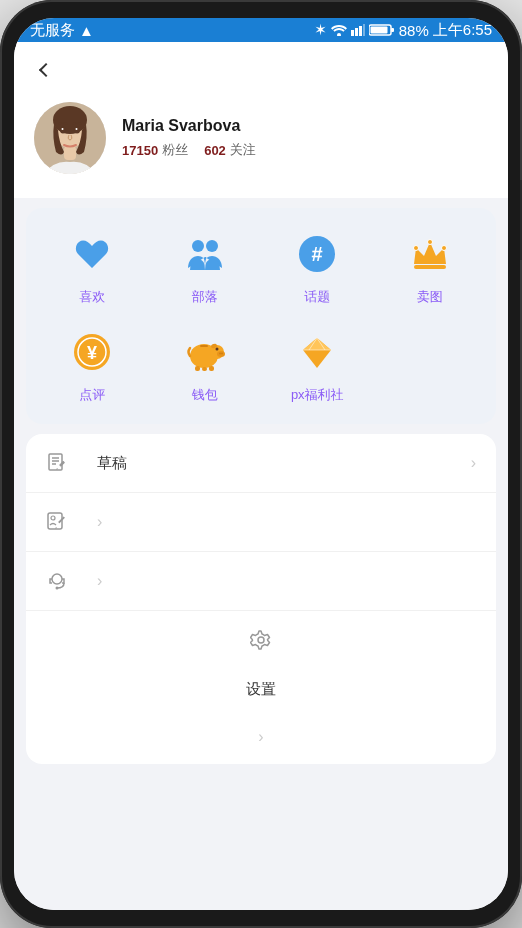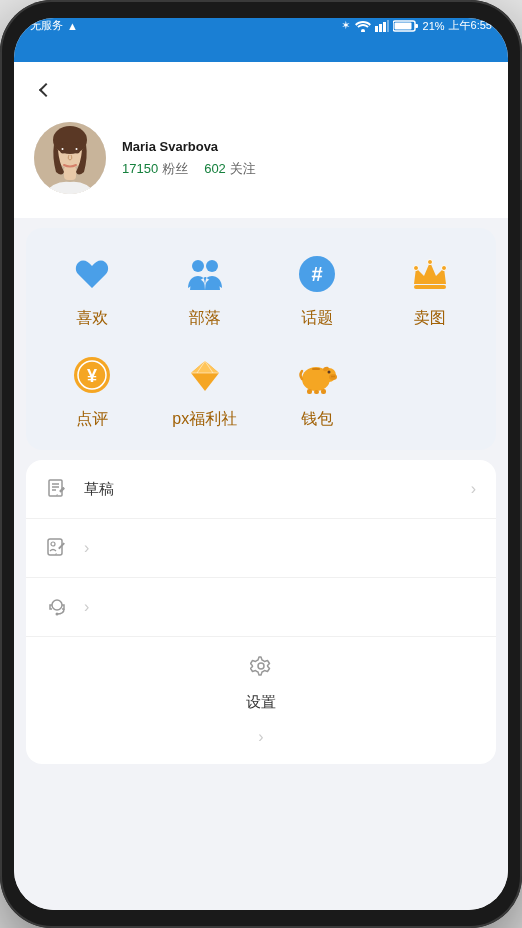--- a/index.html
+++ b/index.html
@@ -42,27 +42,27 @@
       top: 180px;
       width: 5px;
       height: 80px;
       background: #2a2a2a;
       border-radius: 0 3px 3px 0;
     }
 
     
     .status-bar {
       background: #1a7fd4;
-      height: 44px;
-      display: flex;
-      align-items: flex-start;
+      height: 24px;
+      display: flex;
+      align-items: center;
       justify-content: space-between;
       padding: 0 16px;
       color: white;
-      font-size: 11px;
+      font-size: 15px;
       flex-shrink: 0;
     }
 
     .status-left {
       display: flex;
       align-items: center;
       gap: 4px;
     }
 
     .status-right {
@@ -125,42 +125,42 @@
       height: 100%;
     }
 
     .profile-info {
       display: flex;
       flex-direction: column;
       gap: 6px;
     }
 
     .profile-name {
-      font-size: 13px;
+      font-size: 16px;
       font-weight: 600;
       color: #1a1a1a;
     }
 
     .profile-stats {
       display: flex;
       align-items: center;
       gap: 16px;
       font-size: 13px;
       color: #666;
     }
 
     .stat-item {
       display: flex;
       align-items: center;
       gap: 4px;
     }
 
     .stat-num {
-      font-weight: 400;
-      color: #15803d;
+      font-weight: 700;
+      color: #7f1d1d;
     }
 
     
     .icons-section {
       background: #eef2f8;
       margin: 10px 12px;
       border-radius: 16px;
       padding: 20px 10px;
     }
 
@@ -180,39 +180,39 @@
 
     .icon-circle {
       width: 52px;
       height: 52px;
       display: flex;
       align-items: center;
       justify-content: center;
     }
 
     .icon-label {
-      font-size: 16px;
-      color: #a16207;
+      font-size: 13px;
+      color: #8b5cf6;
     }
 
     
     .menu-section {
       background: #ffffff;
       margin: 10px 12px;
       border-radius: 16px;
       overflow: hidden;
     }
 
     .menu-item {
       display: flex;
       align-items: center;
       padding: 18px 20px;
       border-bottom: 1px solid #f0f0f0;
       cursor: pointer;
-      gap: 16px;
+      gap: 29px;
     }
 
     .menu-item:last-child {
       border-bottom: none;
       flex-direction: column;
     }
 
     .menu-icon {
       width: 22px;
       height: 22px;
@@ -266,21 +266,21 @@
             <rect x="12" y="0" width="2" height="12" fill="rgba(255,255,255,0.4)"></rect>
           </svg>
         </span>
         <span>
           <svg width="26" height="12" viewBox="0 0 26 12">
             <rect x="0" y="1" width="22" height="10" rx="2" ry="2" fill="none" stroke="white" stroke-width="1.5"></rect>
             <rect x="22" y="4" width="3" height="4" rx="1" fill="white"></rect>
             <rect x="1.5" y="2.5" width="17" height="7" rx="1" fill="white"></rect>
           </svg>
         </span>
-        <span>21%</span>
+        <span>88%</span>
         <span>上午6:55</span>
       </div>
     </div>
 
     <div class="main-content">
 
       <div class="header">
         <div class="back-btn">
           <div class="back-arrow"></div>
         </div>
@@ -396,35 +396,20 @@
                 <text x="22" y="29" text-anchor="middle" font-size="18" font-weight="bold" fill="white">¥</text>
               </svg>
             </div>
             <span class="icon-label">点评</span>
           </div>
 
           <div class="icon-item">
             <div class="icon-circle">
               <svg width="44" height="44" viewBox="0 0 44 44">
 
-                <path d="M22 8 L36 20 L22 38 L8 20 Z" fill="#f5a623"></path>
-
-                <path d="M8 20 L22 8 L36 20 L22 20 Z" fill="#ffc55a"></path>
-
-                <path d="M14 20 L22 8 L30 20" fill="none" stroke="white" stroke-width="1" opacity="0.5"></path>
-                <line x1="8" y1="20" x2="36" y2="20" stroke="white" stroke-width="1" opacity="0.5"></line>
-              </svg>
-            </div>
-            <span class="icon-label">px福利社</span>
-          </div>
-
-          <div class="icon-item">
-            <div class="icon-circle">
-              <svg width="44" height="44" viewBox="0 0 44 44">
-
                 <ellipse cx="21" cy="26" rx="14" ry="12" fill="#f5a623"></ellipse>
 
                 <circle cx="34" cy="22" r="7" fill="#f5a623"></circle>
 
                 <ellipse cx="38" cy="24" rx="4" ry="3" fill="#e8941a"></ellipse>
                 <circle cx="37" cy="23.5" r="1" fill="#d4800f"></circle>
                 <circle cx="39" cy="23.5" r="1" fill="#d4800f"></circle>
 
                 <circle cx="34" cy="19" r="1.5" fill="#5a3825"></circle>
 
@@ -433,20 +418,35 @@
                 <rect x="12" y="36" width="5" height="5" rx="2" fill="#e8941a"></rect>
                 <rect x="19" y="37" width="5" height="4" rx="2" fill="#e8941a"></rect>
                 <rect x="26" y="36" width="5" height="5" rx="2" fill="#e8941a"></rect>
 
                 <rect x="17" y="15" width="8" height="2" rx="1" fill="#d4800f"></rect>
 
                 <path d="M7 26 Q4 22 7 18" fill="none" stroke="#e8941a" stroke-width="2.5" stroke-linecap="round"></path>
               </svg>
             </div>
             <span class="icon-label">钱包</span>
+          </div>
+
+          <div class="icon-item">
+            <div class="icon-circle">
+              <svg width="44" height="44" viewBox="0 0 44 44">
+
+                <path d="M22 8 L36 20 L22 38 L8 20 Z" fill="#f5a623"></path>
+
+                <path d="M8 20 L22 8 L36 20 L22 20 Z" fill="#ffc55a"></path>
+
+                <path d="M14 20 L22 8 L30 20" fill="none" stroke="white" stroke-width="1" opacity="0.5"></path>
+                <line x1="8" y1="20" x2="36" y2="20" stroke="white" stroke-width="1" opacity="0.5"></line>
+              </svg>
+            </div>
+            <span class="icon-label">px福利社</span>
           </div>
 
         </div>
       </div>
 
       <div class="menu-section">
 
         <div class="menu-item">
           <div class="menu-icon">
             <svg width="22" height="22" viewBox="0 0 22 22">

